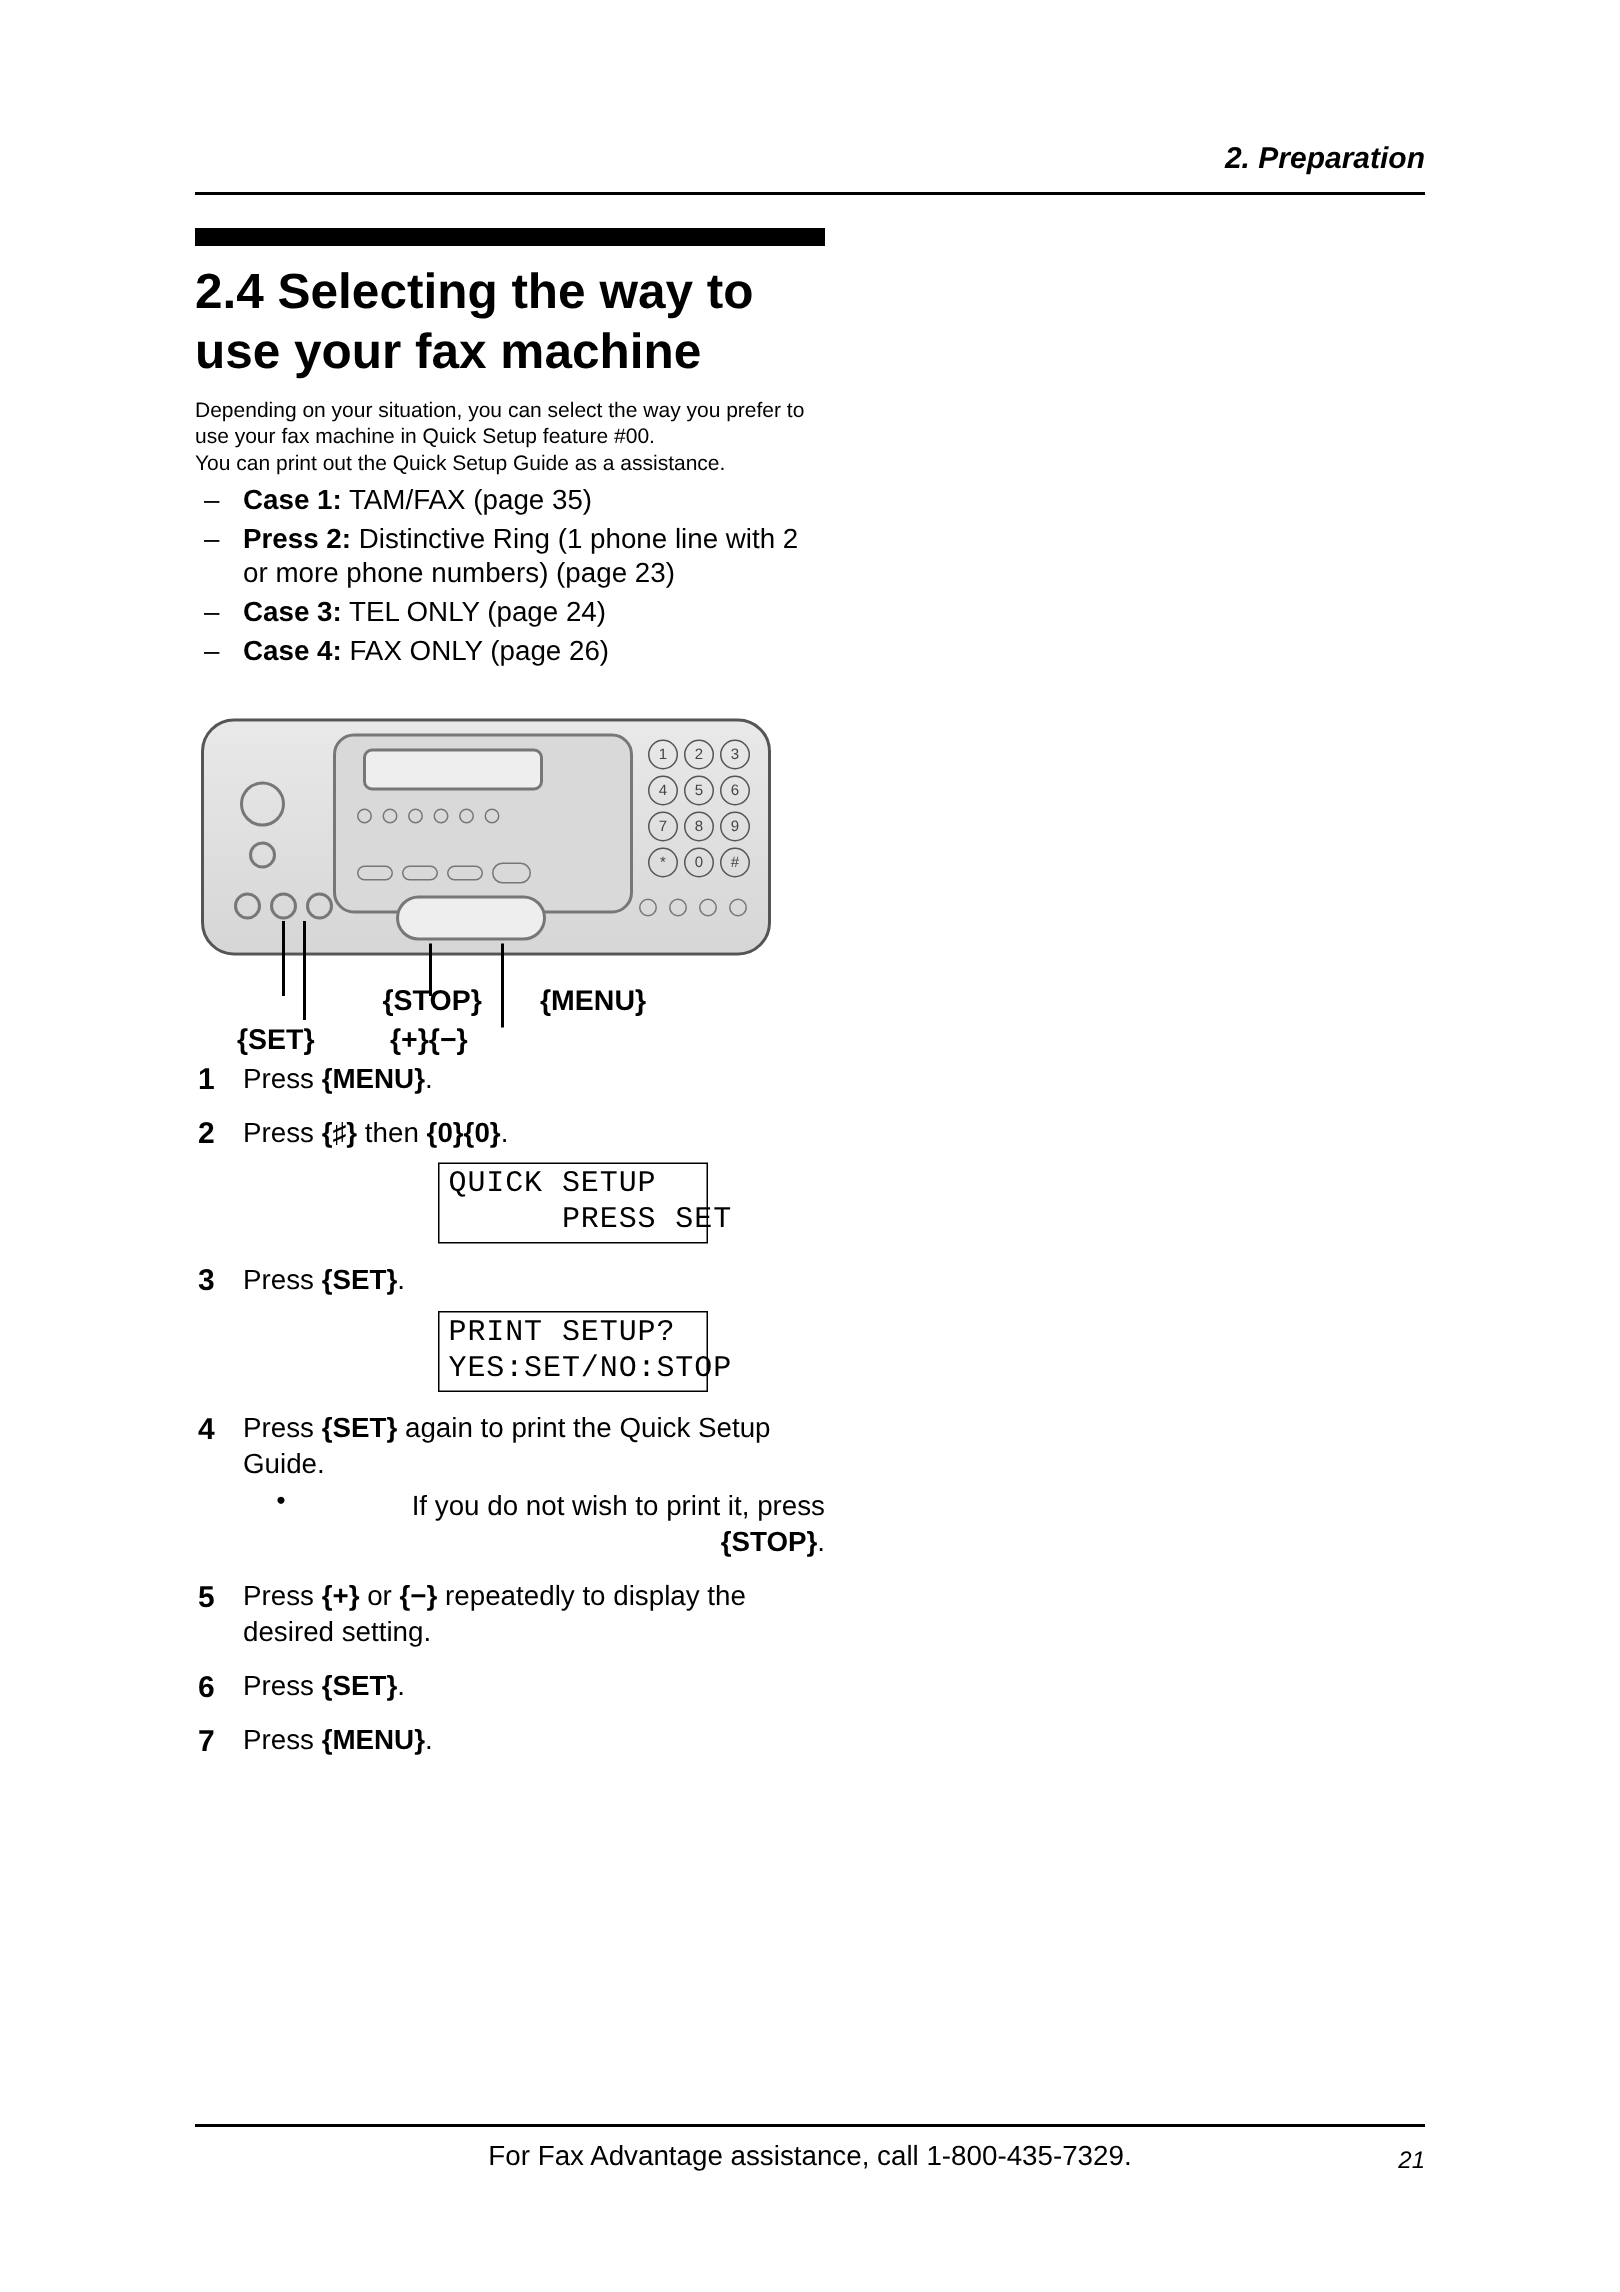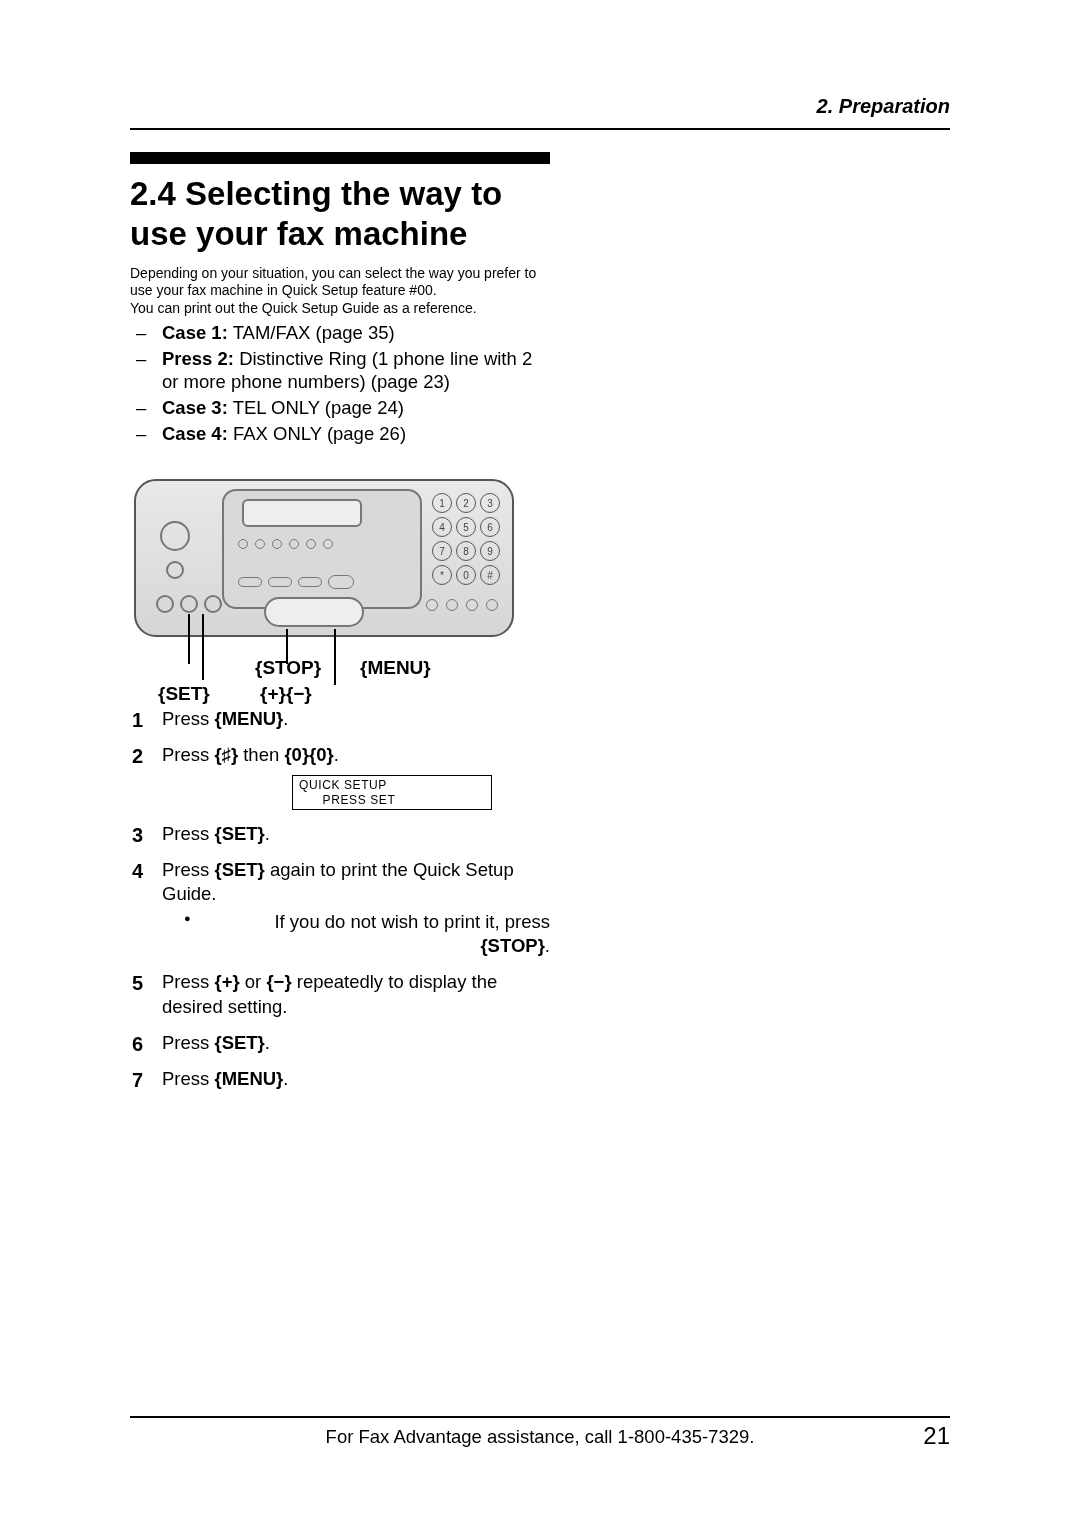--- a/index.html
+++ b/index.html
@@ -216,24 +216,24 @@
   .steps > li .num {
     position: absolute;
     left: 2px;
     top: 0;
     font-weight: 700;
     font-size: 20px;
   }
   .steps .b { font-weight: 700; }
   .lcd-box {
     margin: 8px 0 2px 130px;
-    width: 200px;
+    width: 180px;
     border: 1.5px solid #000;
-    font-family: Liberation Sans, sans-serif;
-    font-size: 12px;
+    font-family: Liberation Mono, monospace;
+    font-size: 20px;
     line-height: 1.2;
     padding: 2px 6px;
     white-space: pre;
     letter-spacing: 0.6px;
   }
   .sub-bullet {
     list-style: none;
     margin-top: 4px;
     padding-left: 22px;
     text-align: right;
@@ -264,39 +264,40 @@
     position: absolute;
     left: 0; right: 0;
     bottom: 80px;
     text-align: center;
     font-size: 18.5px;
   }
   .page-num {
     position: absolute;
     right: 130px;
     bottom: 78px;
-    font-size: 24px;
+    font-size: 16px;
+    font-style: italic;
   }
 </style>
 </head>
 <body>
 
 <div class="page">
 
   <div class="header-chapter">2. Preparation</div>
   <div class="header-rule"></div>
 
   <div class="content-col">
 
     <div class="black-bar"></div>
     <h1 class="section-title">2.4 Selecting the way to use your fax machine</h1>
 
     <div class="intro body-text">
       <p>Depending on your situation, you can select the way you prefer to use your fax machine in Quick Setup feature #00.</p>
-      <p>You can print out the Quick Setup Guide as a reference.</p>
+      <p>You can print out the Quick Setup Guide as a assistance.</p>
     </div>
 
     <ul class="case-list">
       <li><span class="dash">–</span><span class="case-pre">Case 1:</span><span> TAM/FAX (page 35)</span></li>
       <li><span class="dash">–</span><span class="case-pre">Press 2:</span><span> Distinctive Ring (1 phone line with 2 or more phone numbers) (page 23)</span></li>
       <li><span class="dash">–</span><span class="case-pre">Case 3:</span><span> TEL ONLY (page 24)</span></li>
       <li><span class="dash">–</span><span class="case-pre">Case 4:</span><span> FAX ONLY (page 26)</span></li>
     </ul>
 
     <div class="device-wrap">
@@ -366,20 +367,22 @@
       </li>
       <li>
         <span class="num">2</span>
         <span>Press </span><span class="b">{♯}</span><span> then </span><span class="b">{0}{0}</span><span>.</span>
         <div class="lcd-box">QUICK SETUP
       PRESS SET</div>
       </li>
       <li>
         <span class="num">3</span>
         <span>Press </span><span class="b">{SET}</span><span>.</span>
+        <div class="lcd-box">PRINT SETUP?
+YES:SET/NO:STOP</div>
       </li>
       <li>
         <span class="num">4</span>
         <span>Press </span><span class="b">{SET}</span><span> again to print the Quick Setup Guide.</span>
         <ul class="sub-bullet">
           <li>
             <span>If you do not wish to print it, press </span><span class="b">{STOP}</span><span>.</span>
           </li>
         </ul>
       </li>

